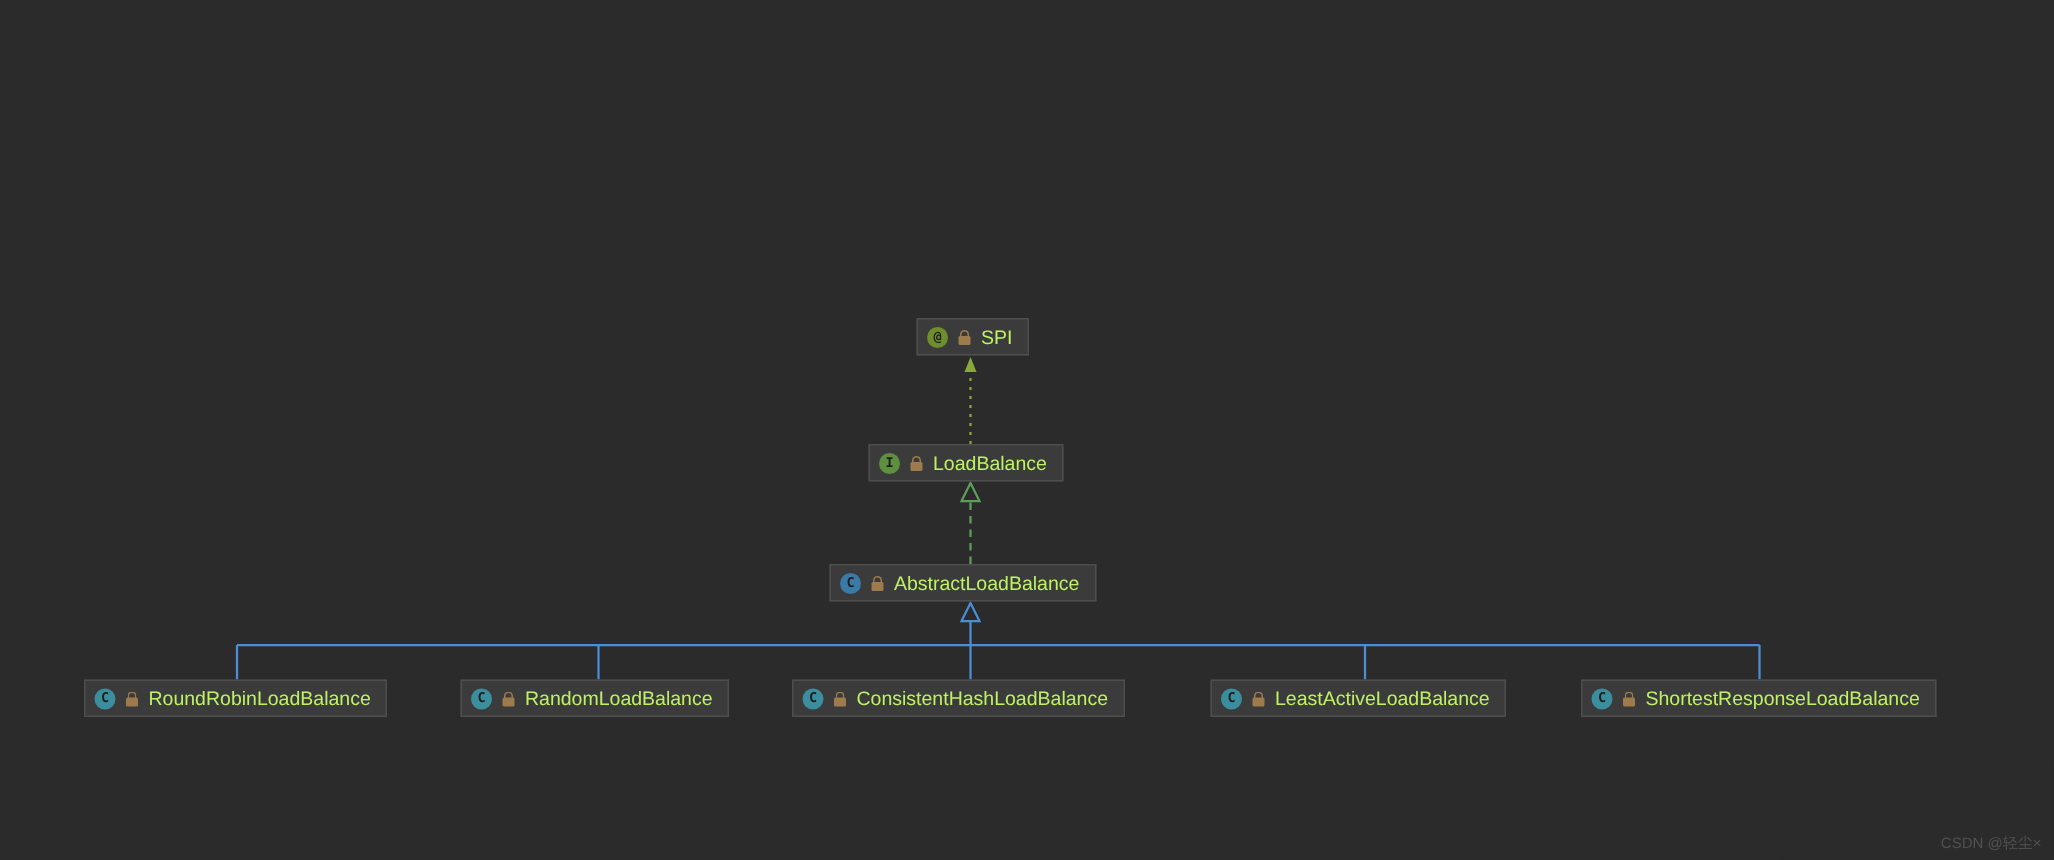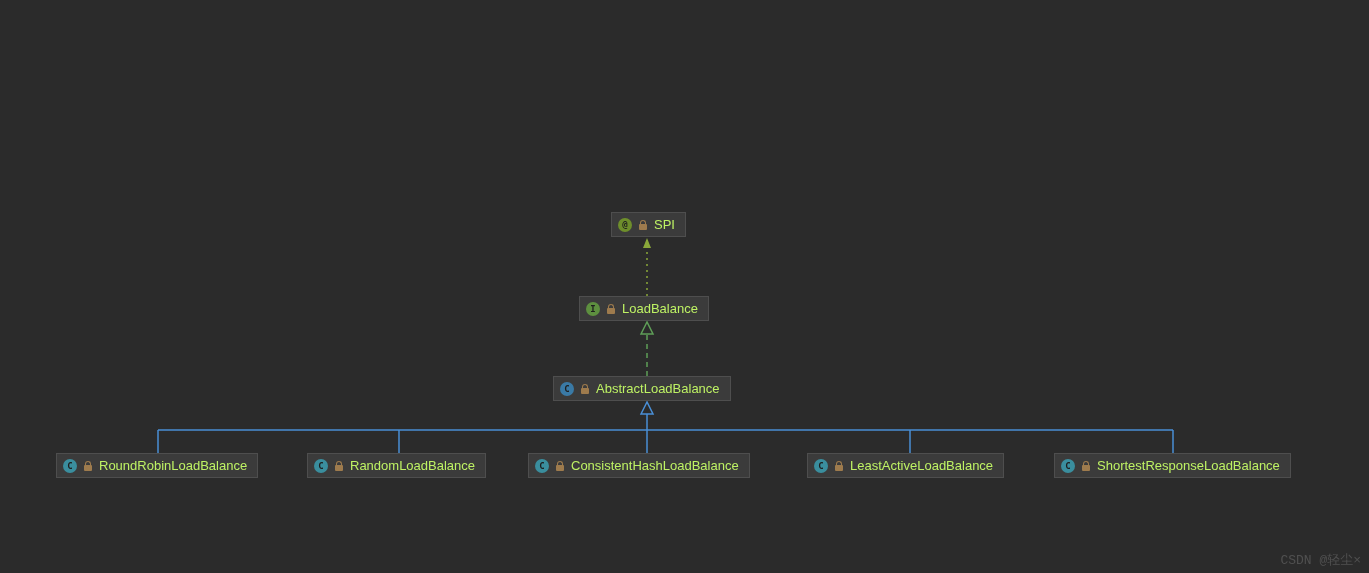--- a/index.html
+++ b/index.html
@@ -65,24 +65,24 @@
     svg.connectors {
       position: absolute;
       top: 0; left: 0;
       width: 1369px; height: 573px;
       pointer-events: none;
     }
     .watermark {
       position: absolute;
       bottom: 4px;
       right: 8px;
-      font-size: 13px;
+      font-size: 10px;
       color: #6e6e6e;
       opacity: 0.55;
-      font-family: Liberation Mono, monospace;
+      font-family: Liberation Sans, sans-serif;
       text-align: center;
     }
   </style>
 </head>
 <body>
 
 <svg class="connectors">
 
   <line x1="647" y1="296" x2="647" y2="238" stroke="#8aa83a" stroke-width="1.5" stroke-dasharray="2,4"></line>
   <polygon points="647,238 643,248 651,248" fill="#8aa83a"></polygon>

